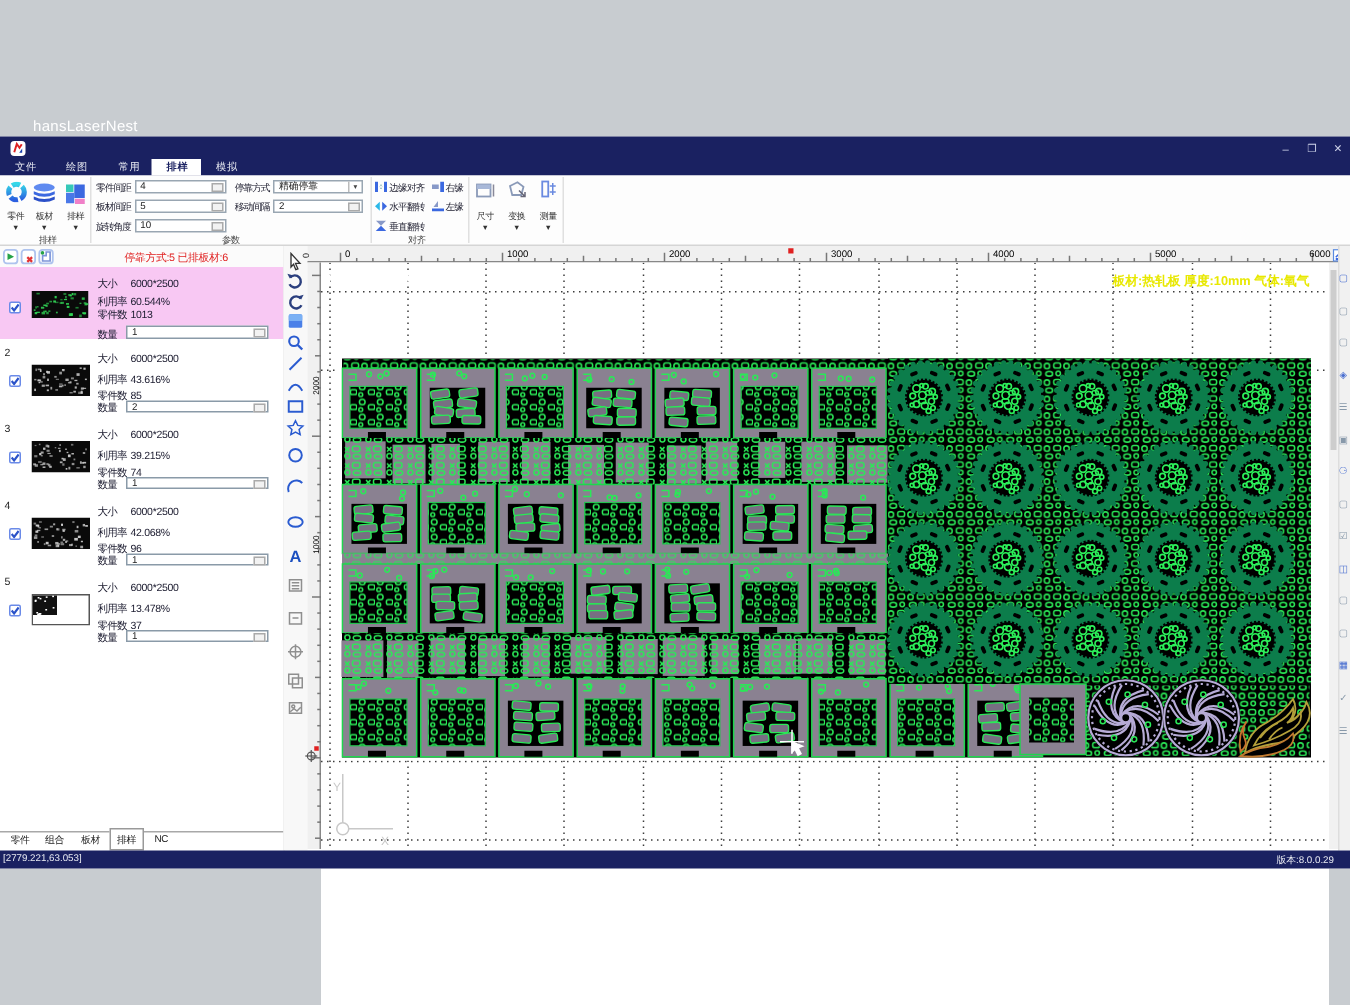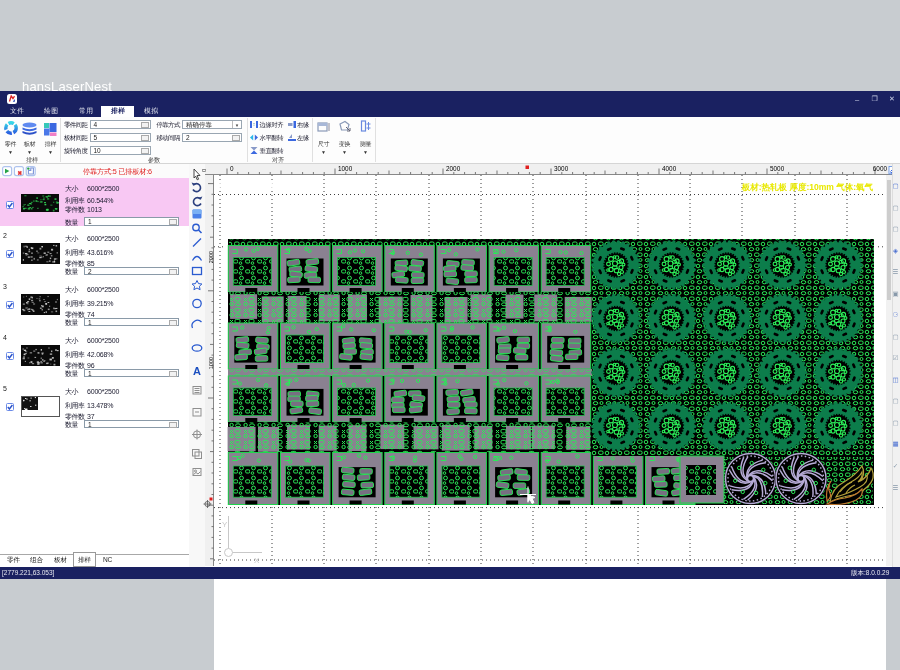--- a/index.html
+++ b/index.html
@@ -22,21 +22,21 @@
 
 <div class="abs" style="left:0;top:90.5px;width:900px;height:488px;background:#fff"></div>
 
 <div class="abs" style="left:0;top:90.5px;width:900px;height:26px;background:#1a2161"></div>
 <div class="abs" style="left:7px;top:93.5px;width:10px;height:10px;background:#fff;border-radius:2.5px">
 <svg width="10" height="10">
       <path d="M2.5 7.5 L4.2 2 L6 4.5 L7.5 2.2" stroke="#d22" stroke-width="1.3" fill="none"></path>
       <path d="M5.8 7.8 L7.8 5 L7.8 7.8 Z" fill="#1a3fae"></path>
     </svg>
   </div>
-<div class="abs" style="left:22px;top:79px;font-size:13px;color:#fff;letter-spacing:0.2px">hansLaserNest</div>
+<div class="abs" style="left:22px;top:79px;font-size:10px;color:#fff;letter-spacing:0.2px">hansLaserNest</div>
 <div class="abs" style="left:855px;top:94.5px;font-size:7.5px;color:#cdd2e8">–</div>
 <div class="abs" style="left:871.5px;top:95px;font-size:7px;color:#cdd2e8">❐</div>
 <div class="abs" style="left:889px;top:95px;font-size:7px;color:#cdd2e8">✕</div>
 
 <div class="mtab" style="left:10px">文件</div>
 <div class="mtab" style="left:44px">绘图</div>
 <div class="mtab" style="left:79px">常用</div>
 <div class="abs" style="left:101px;top:105.5px;width:33px;height:11px;background:#fff"></div>
 <div class="mtab" style="left:111px;color:#1a2161;font-weight:bold">排样</div>
 <div class="mtab" style="left:144px">模拟</div>

